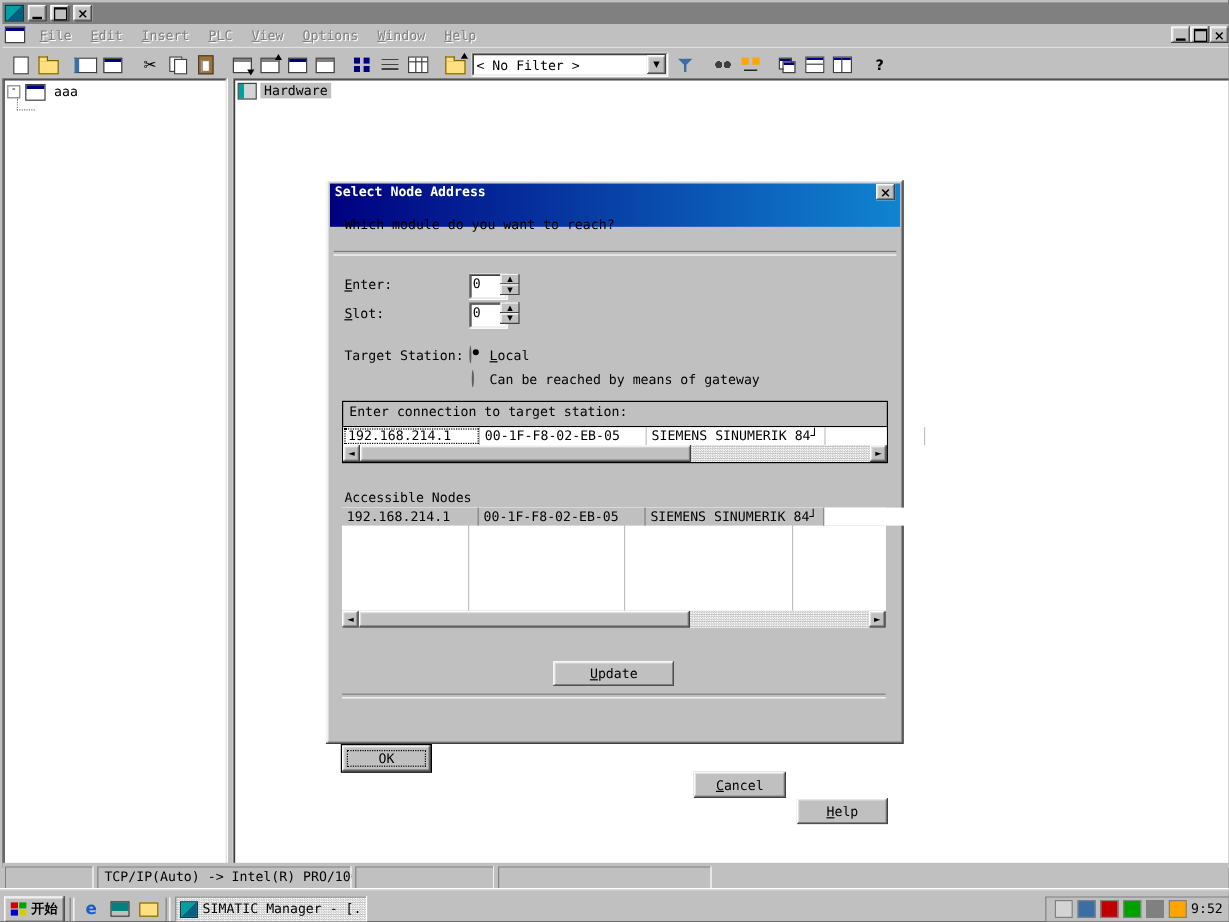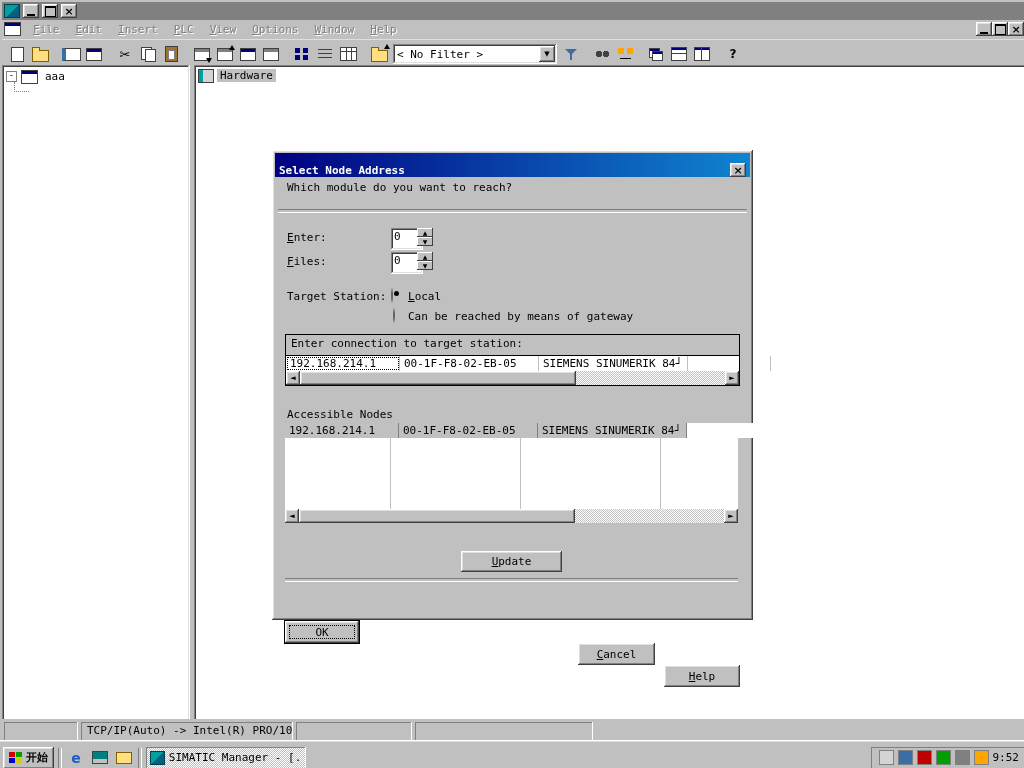--- a/index.html
+++ b/index.html
@@ -90,21 +90,21 @@
   .flag{width:13px;height:11px;background:linear-gradient(#d00000,#d00000) 0 0/6px 5px no-repeat,linear-gradient(#00a000,#00a000) 7px 0/6px 5px no-repeat,linear-gradient(#0000d0,#0000d0) 0 6px/6px 5px no-repeat,linear-gradient(#d0d000,#d0d000) 7px 6px/6px 5px no-repeat}
   .ql{width:20px;height:20px;display:flex;align-items:center;justify-content:center;flex:none}
   .tb-divider{width:2px;height:20px;border-left:1px solid #808080;border-right:1px solid #fff;flex:none}
   .taskbtn{width:152px;height:22px;display:flex;align-items:center;gap:4px;padding:0 4px;flex:none;
            background:repeating-conic-gradient(#fff 0% 25%,#c0c0c0 0% 50%) 0 0/2px 2px;background-color:#dfdfdf}
   .taskbtn .lbl{white-space:nowrap;overflow:hidden}
   .tray{margin-left:auto;height:22px;display:flex;align-items:center;gap:4px;padding:0 8px;flex:none}
   .tray-ic{width:13px;height:13px;border:1px solid #808080;flex:none}
   
   .dialog{left:272px;top:150px;width:481px;height:470px;background:#c0c0c0;z-index:10}
-  .dlg-title{position:absolute;left:3px;top:3px;right:3px;height:24px;background:linear-gradient(90deg,#000080,#1084d0);color:#fff;font-weight:bold;display:flex;align-items:flex-end;padding:0 4px}
+  .dlg-title{position:absolute;left:3px;top:3px;right:3px;height:36px;background:linear-gradient(90deg,#000080,#1084d0);color:#fff;font-weight:bold;display:flex;align-items:flex-start;padding:0 4px}
   .dlg-close{margin-left:auto}
   .sep{height:2px;border-top:1px solid #808080;border-bottom:1px solid #fff}
   .edit{height:18px;padding:2px 3px}
   .spin{width:16px;height:18px;display:flex;flex-direction:column}
   .spin-btn{flex:1;background:#c0c0c0;display:flex;align-items:center;justify-content:center;font-size:6px;
         box-shadow:inset -1px -1px 0 #404040,inset 1px 1px 0 #fff}
   .radio{width:11px;height:11px;border-radius:50%;background:#fff;border:1px solid #606060;position:relative;box-shadow:inset 1px 1px 1px #a0a0a0}
   .radio.checked::after{content:"";position:absolute;left:2px;top:2px;width:5px;height:5px;border-radius:50%;background:#000}
   .btn{background:#c0c0c0;display:flex;align-items:center;justify-content:center;position:relative;
        box-shadow:inset -1px -1px 0 #404040,inset 1px 1px 0 #fff,inset -2px -2px 0 #808080,inset 2px 2px 0 #dfdfdf}
@@ -300,21 +300,21 @@
     <div class="abs" style="left:15px;top:31px">Which module do you want to reach?</div>
     <div class="abs sep" style="left:6px;top:59px;width:469px"></div>
 
     <div class="abs mn" style="left:15px;top:81px">Enter:</div>
     <div class="abs edit field" style="left:119px;top:78px;width:26px">0</div>
     <div class="abs spin" style="left:145px;top:78px">
       <span class="spin-btn glyph">▲</span>
       <span class="spin-btn glyph">▼</span>
     </div>
 
-    <div class="abs mn" style="left:15px;top:105px">Files:</div>
+    <div class="abs mn" style="left:15px;top:105px">Slot:</div>
     <div class="abs edit field" style="left:119px;top:102px;width:26px">0</div>
     <div class="abs spin" style="left:145px;top:102px">
       <span class="spin-btn glyph">▲</span>
       <span class="spin-btn glyph">▼</span>
     </div>
 
     <div class="abs" style="left:15px;top:140px">Target Station:</div>
     <span class="abs radio checked" style="left:119px;top:139px"></span>
     <div class="abs mn" style="left:136px;top:140px">Local</div>
     <span class="abs radio" style="left:119px;top:159px"></span>

